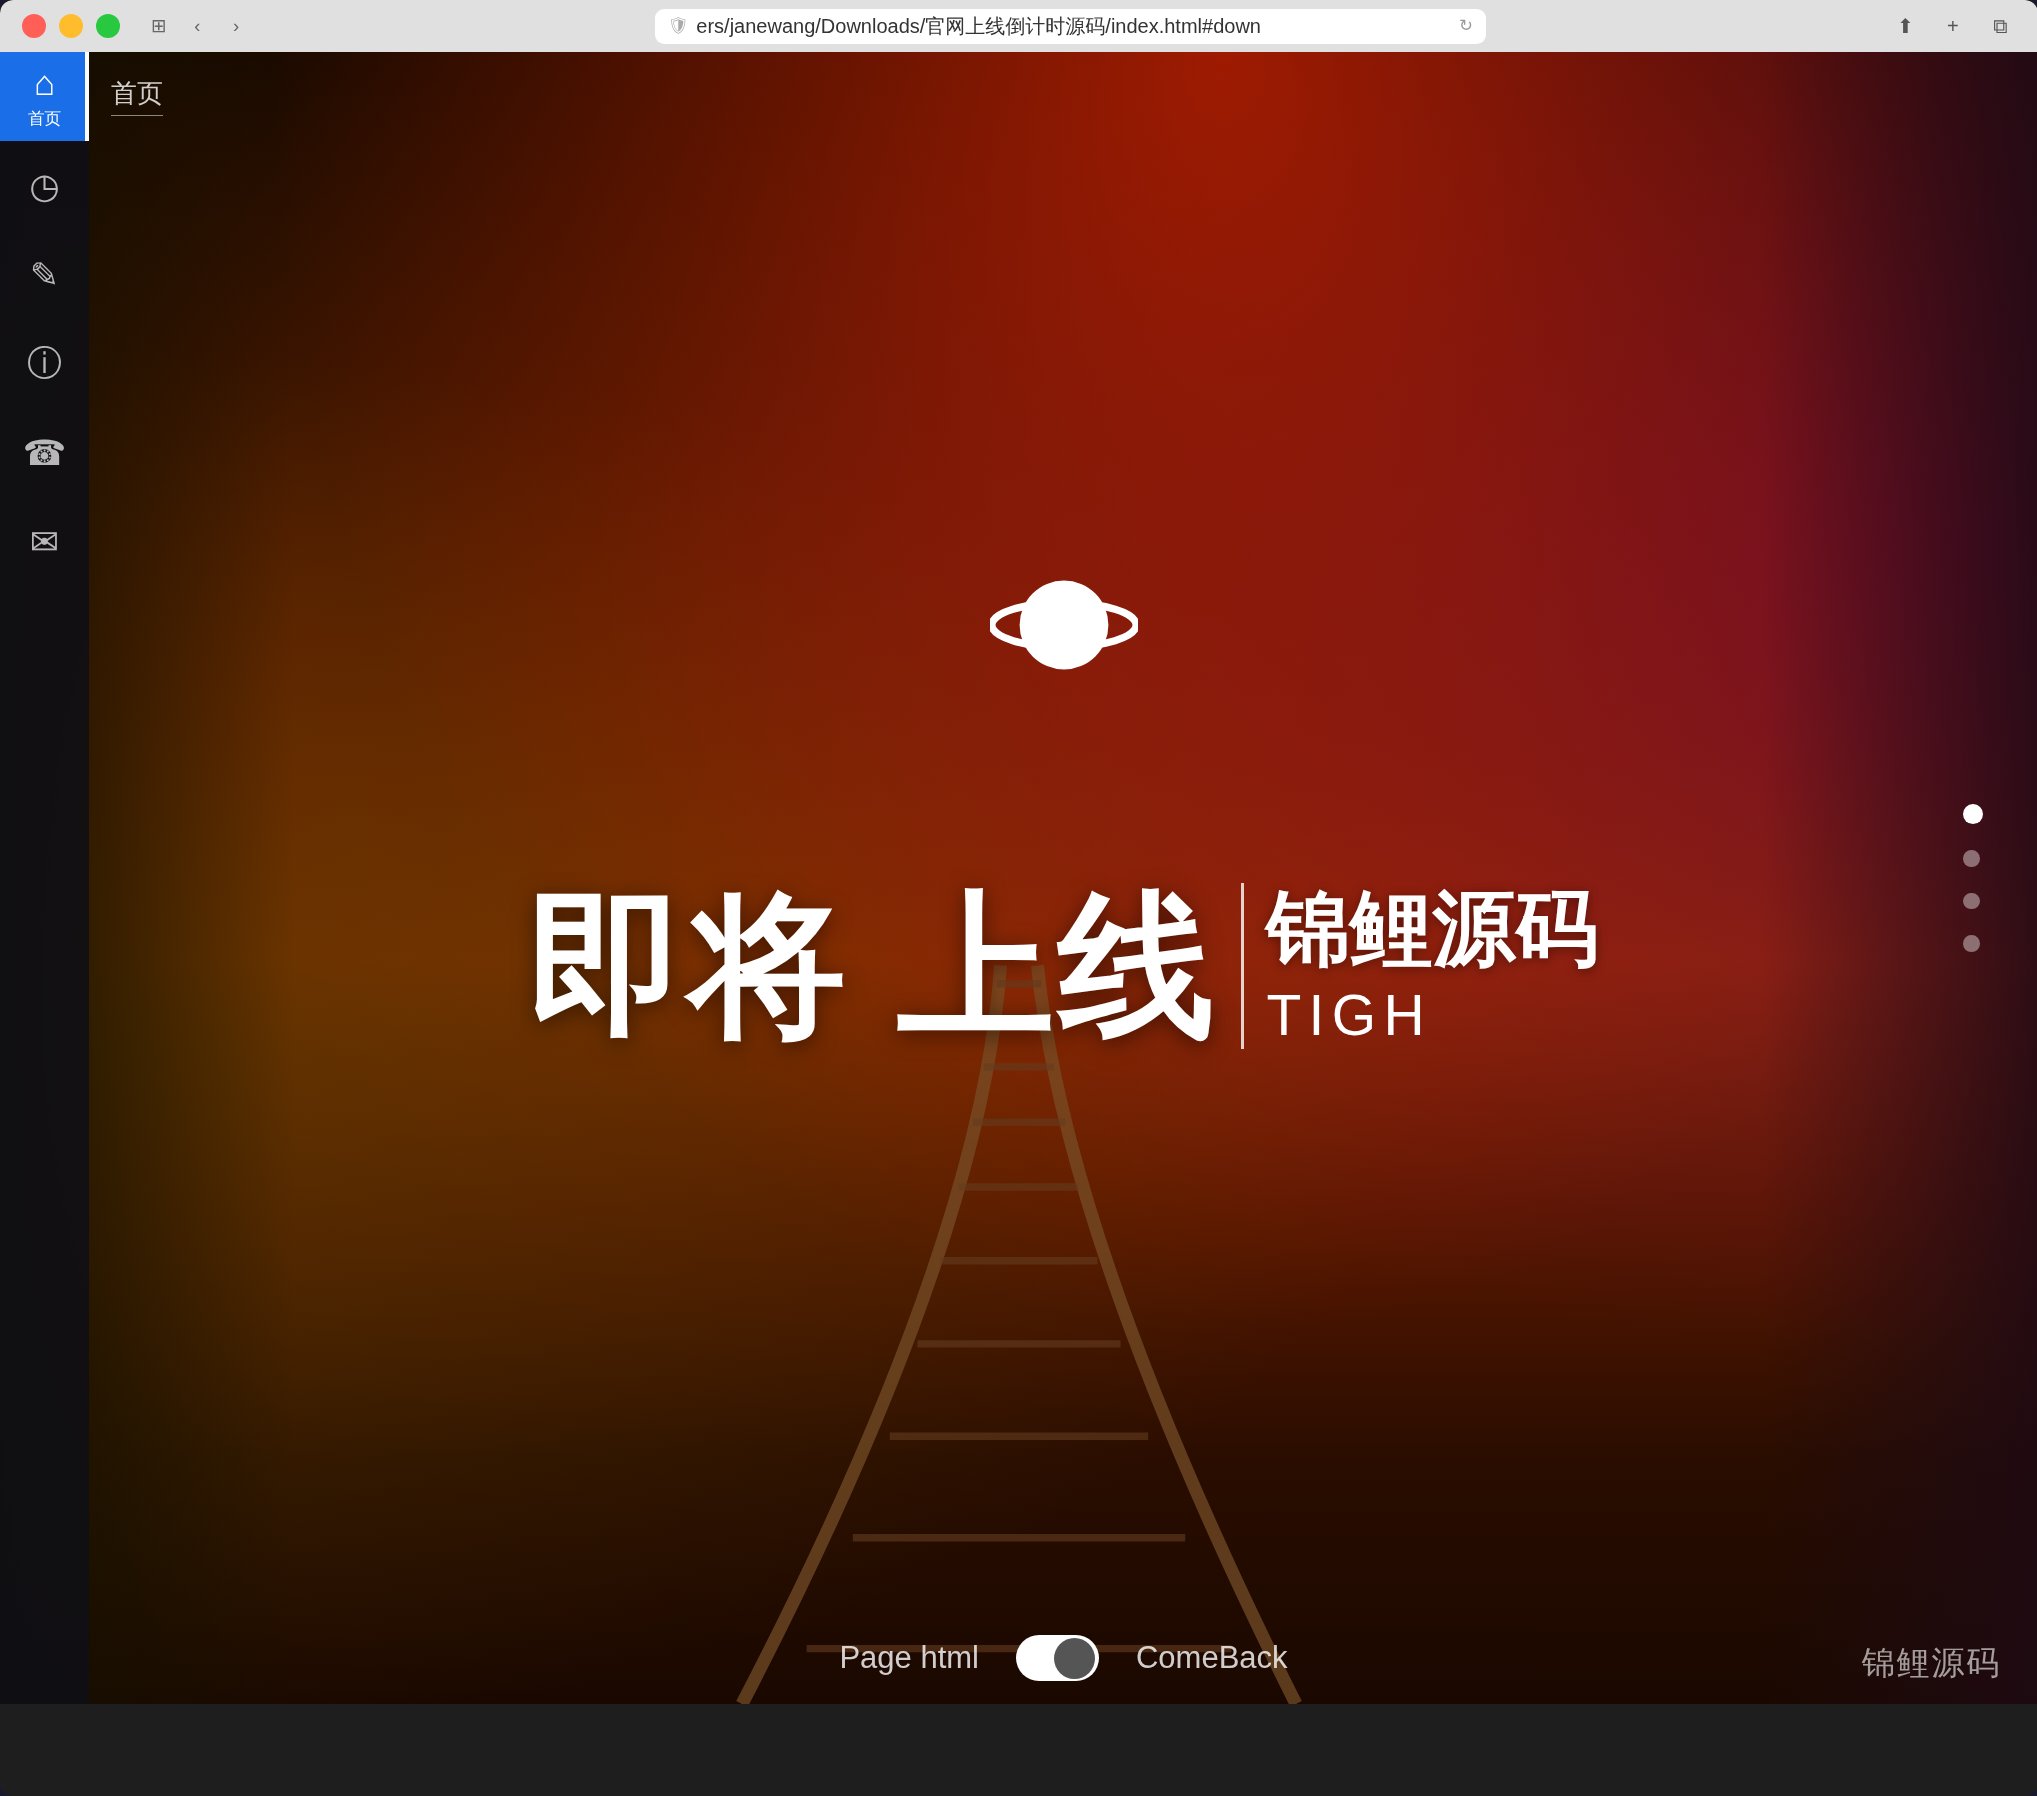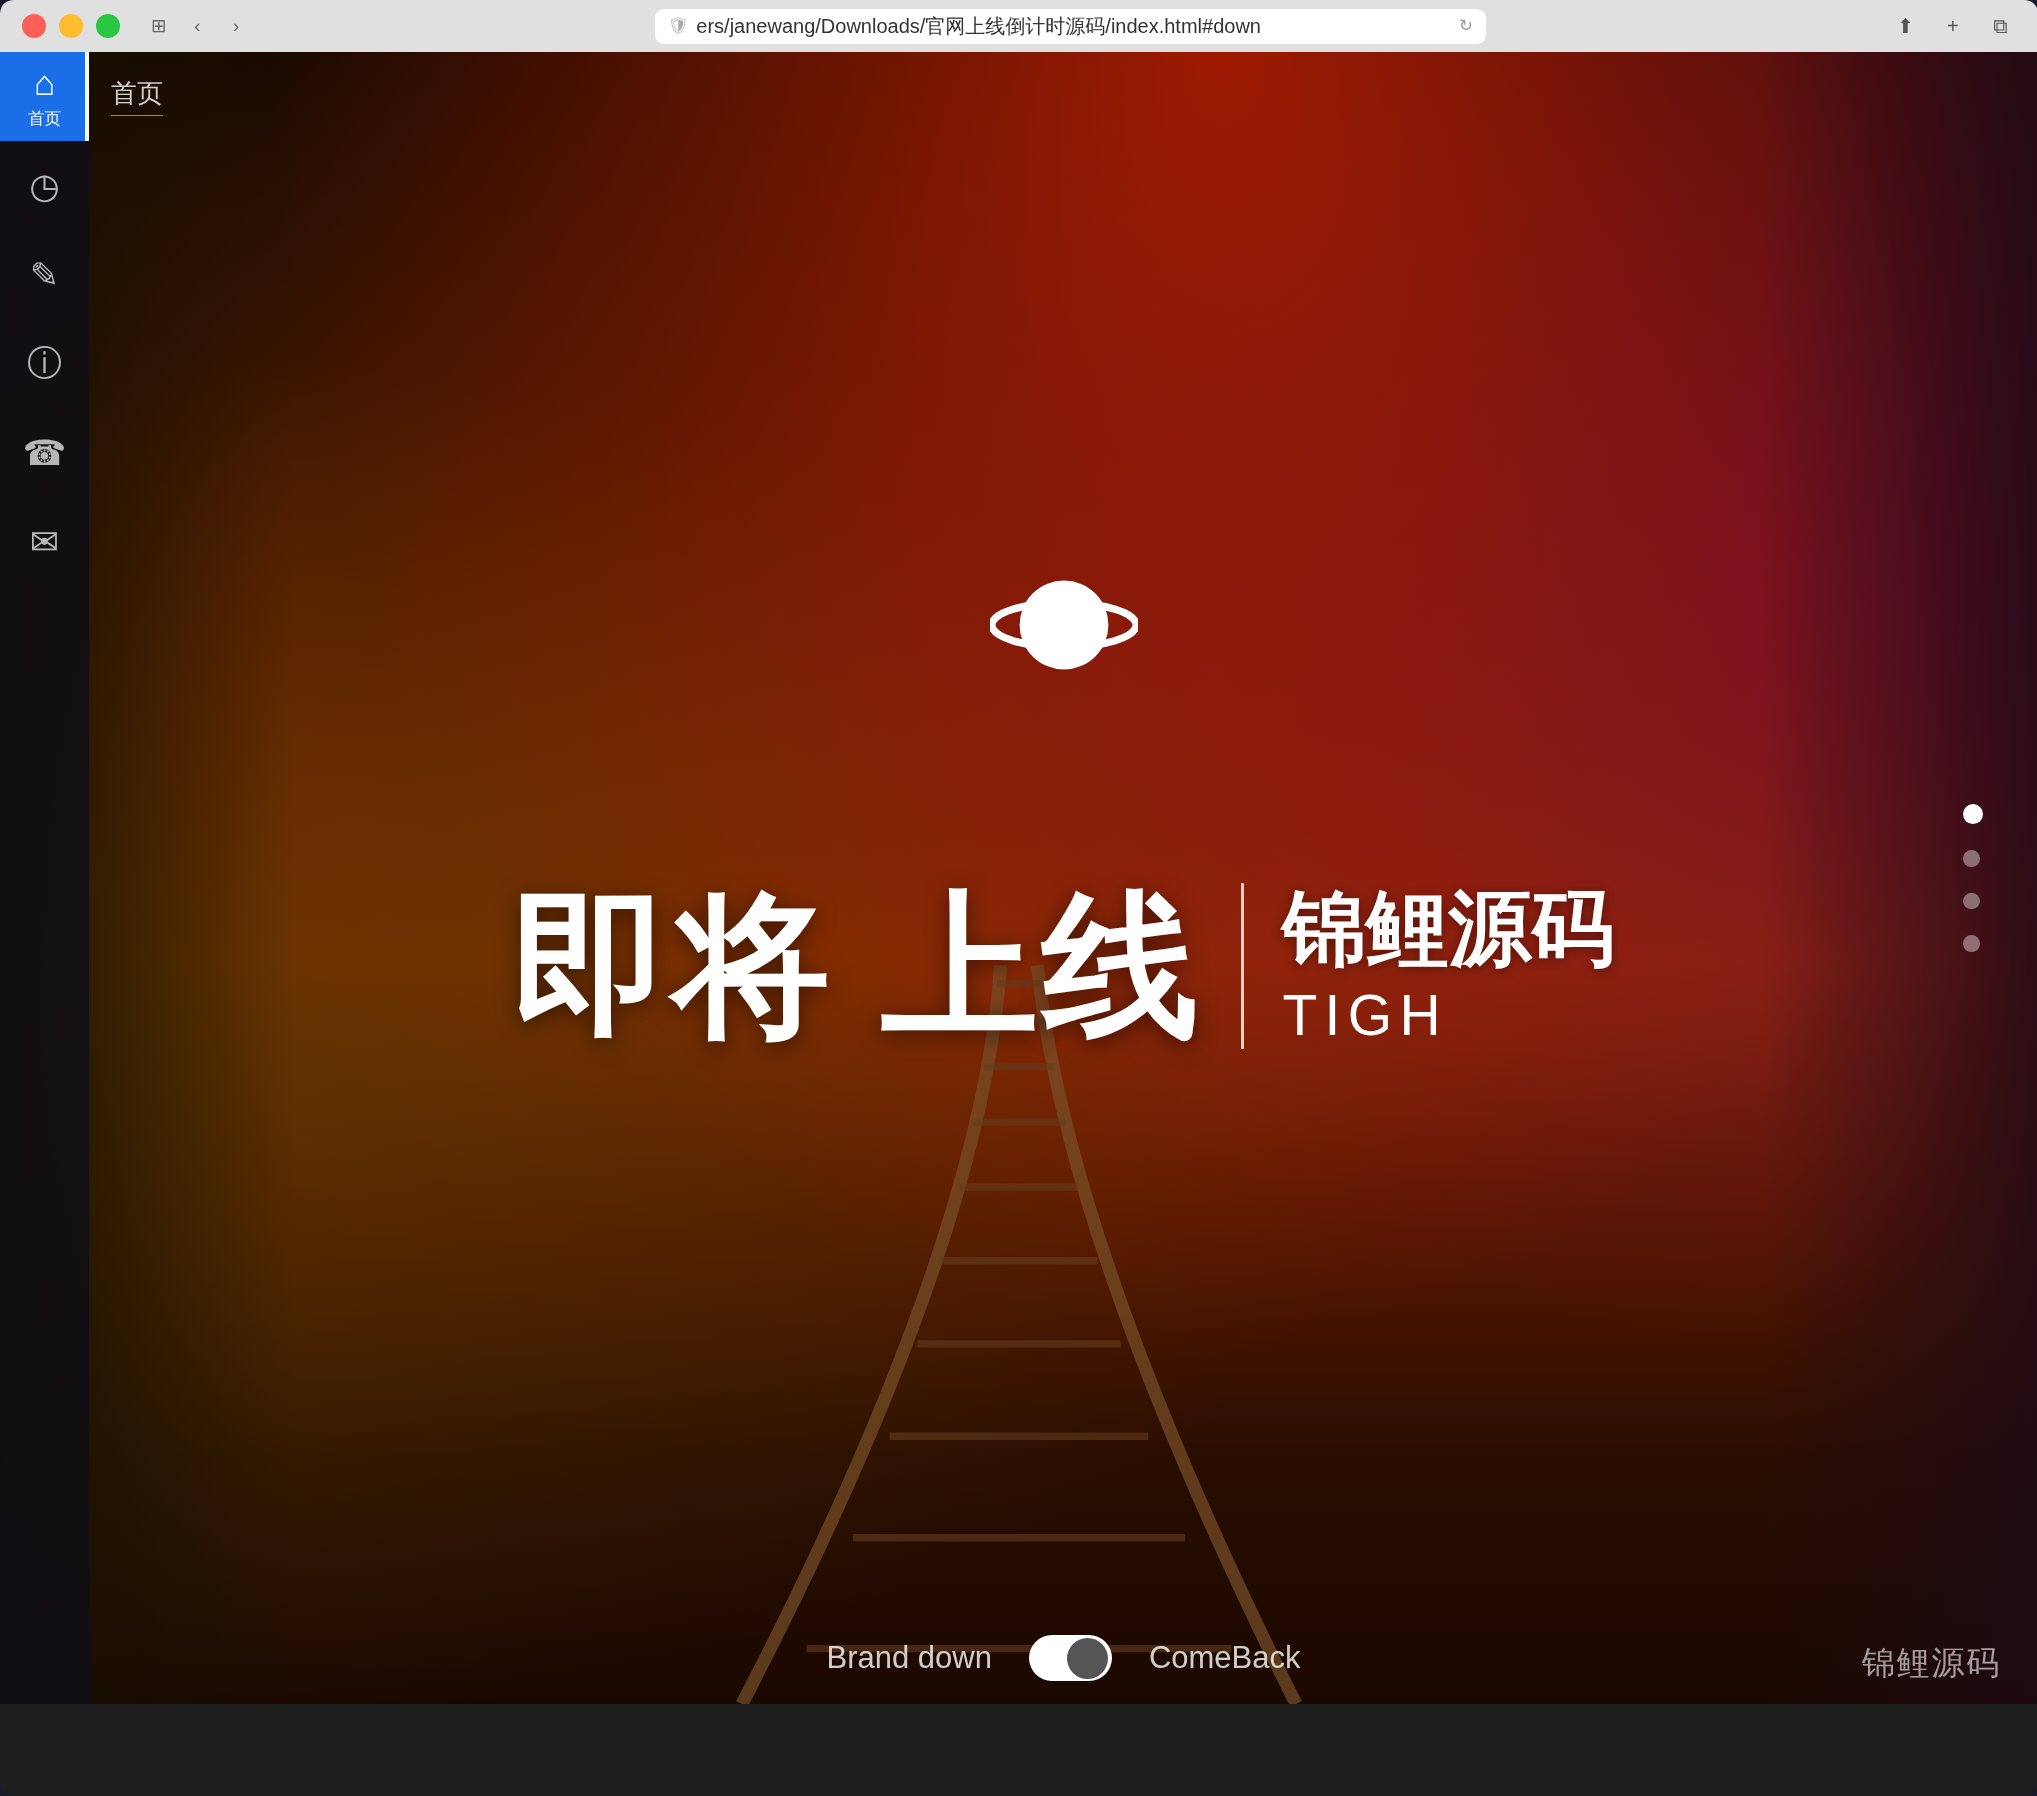--- a/index.html
+++ b/index.html
@@ -267,21 +267,21 @@
       width: 148px;
       height: 148px;
       margin-bottom: 55px;
       position: relative;
       top: -129px;
     }
 
     .main-heading-row {
       display: flex;
       align-items: center;
-      gap: 38px;
+      gap: 22px;
       margin-bottom: 28px;
     }
 
     .main-text-large {
       font-size: 157px;
       font-weight: 700;
       color: #fff;
       line-height: 1;
       letter-spacing: 3.7px;
       text-shadow: 0 3.7px 22px rgba(0,0,0,0.5);
@@ -519,21 +519,21 @@
     </div>
 
     <div class="dots-nav">
       <div class="dot active"></div>
       <div class="dot"></div>
       <div class="dot"></div>
       <div class="dot"></div>
     </div>
 
     <div class="bottom-bar">
-      <span class="page-down-label">Brand down</span>
+      <span class="page-down-label">Page html</span>
       <div class="toggle-switch">
         <div class="toggle-knob"></div>
       </div>
       <span class="comeback-label">ComeBack</span>
     </div>
 
     <div class="watermark">锦鲤源码</div>
 
   </div>
 

